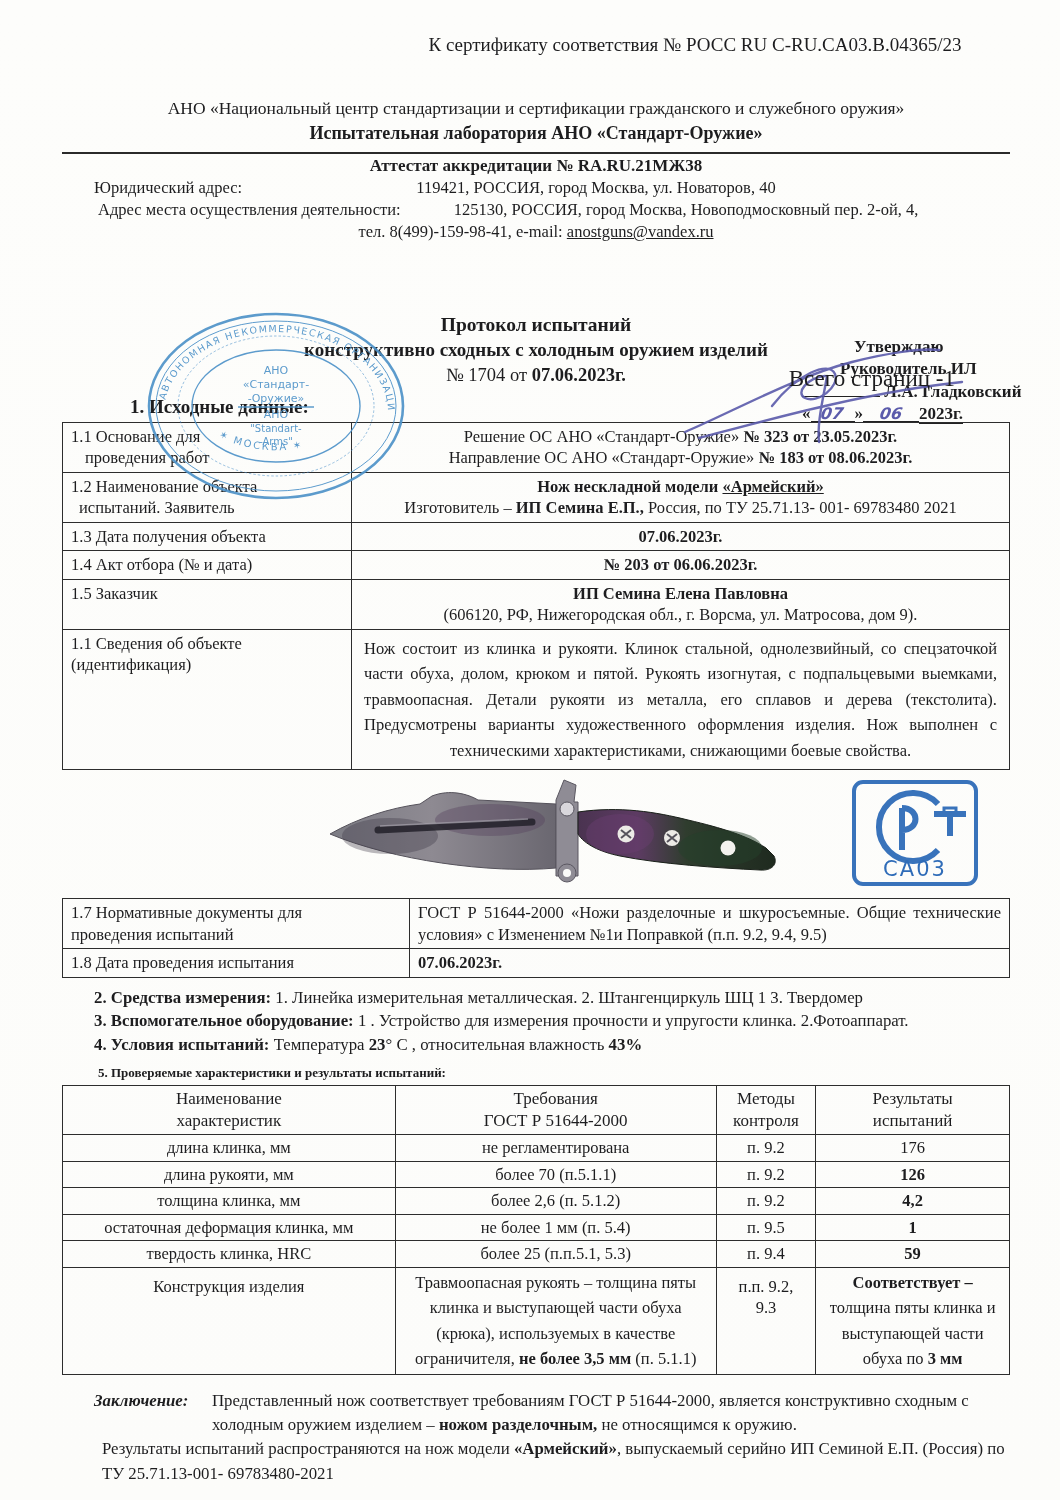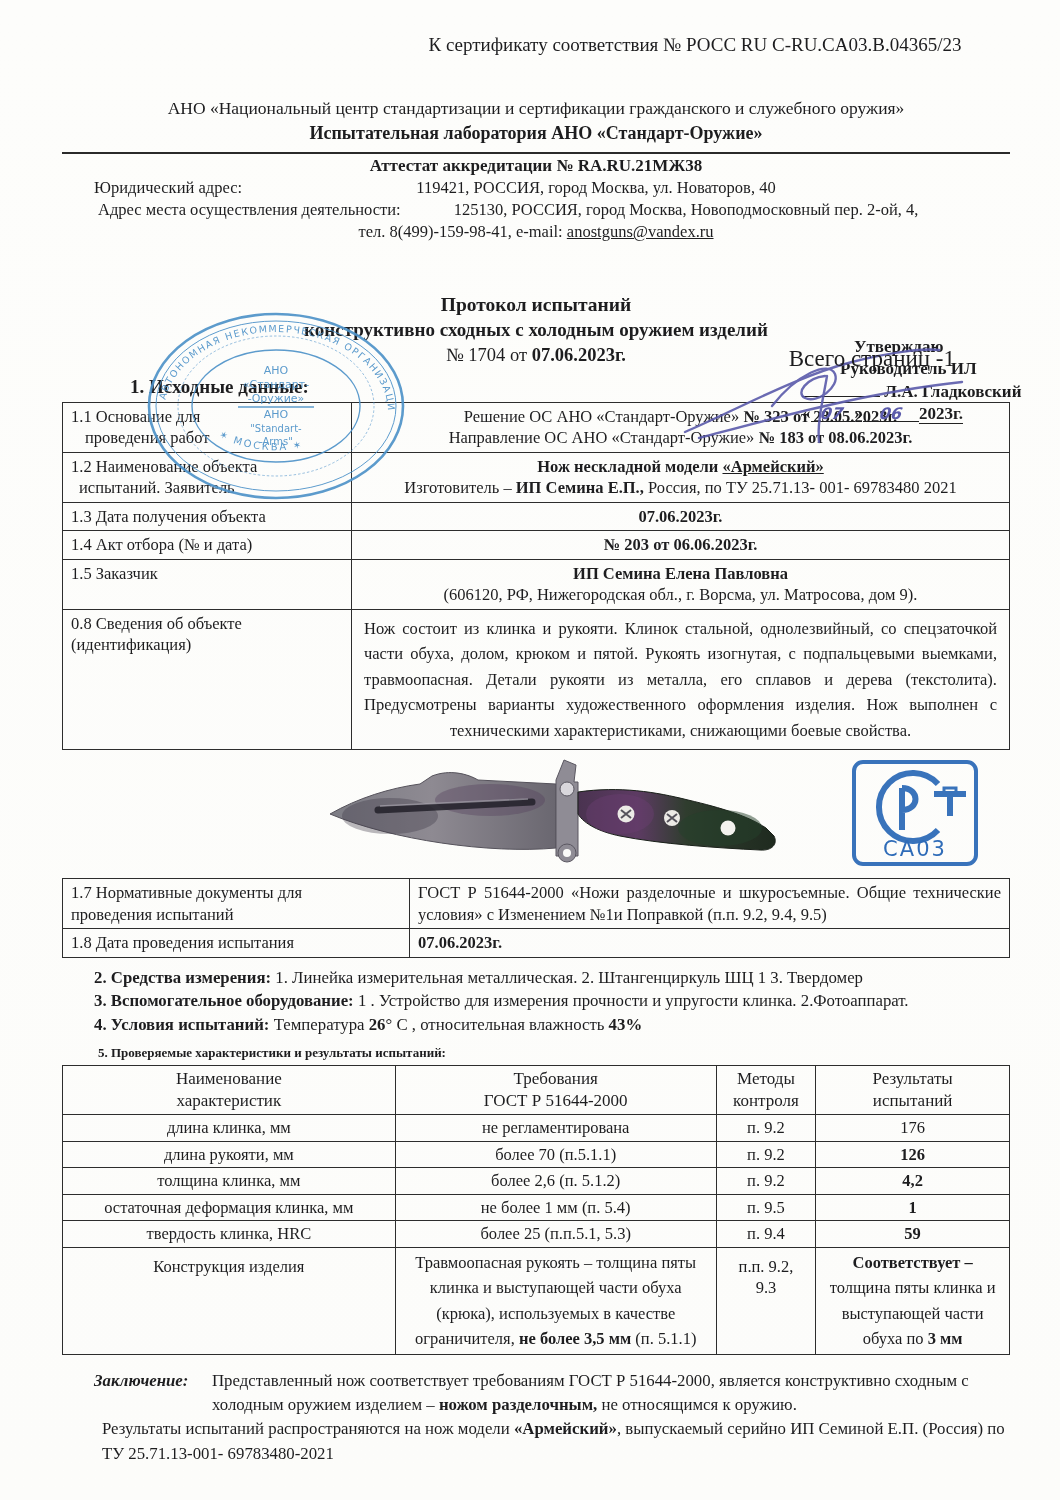--- a/index.html
+++ b/index.html
@@ -43,21 +43,21 @@
   }
   .approve .nm-line{white-space:nowrap;}
   .sig-underline{display:inline-block;width:78px;border-bottom:1.3px solid #222;height:14px;}
   .ink{
     font-family:"DejaVu Sans",sans-serif;
     font-style:italic;color:#5b5bab;
     display:inline-block;transform:skew(-10deg);
     font-size:16px;
   }
   .date-cell{display:inline-block;border-bottom:1.3px solid #222;min-width:44px;text-align:center;height:18px;}
-  .title-block{margin-top:52px;}
+  .title-block{margin-top:72px;}
   .title-1{font-size:19.5px;font-weight:bold;text-align:center;}
   .title-2{font-size:19px;font-weight:bold;text-align:center;margin-top:3px;}
   .title-3{position:relative;font-size:18.5px;text-align:center;margin-top:4px;}
   .pages{position:absolute;right:55px;top:1px;font-size:23px;font-weight:normal;}
   .sec1-h{font-size:19px;font-weight:bold;margin:10px 0 4px 68px;}
   table{border-collapse:collapse;width:948px;}
   td{border:1.6px solid #2d2d2d;padding:3px 8px;font-size:16.5px;vertical-align:middle;line-height:1.3;}
   .lblcol{width:272px;}
   .lblcol2{width:330px;}
   .valc{text-align:center;}
@@ -194,21 +194,21 @@
       </tr>
       <tr>
         <td class="lblcol" style="vertical-align:top;">1.5 Заказчик</td>
         <td class="valc">
           <span style="display:block" class="b">ИП Семина Елена Павловна</span>
           <span style="display:block">(606120, РФ, Нижегородская обл., г. Ворсма, ул. Матросова, дом 9).</span>
         </td>
       </tr>
       <tr>
         <td class="lblcol" style="vertical-align:top;">
-          <span style="display:block">0.8  Сведения  об  объекте</span>
+          <span style="display:block">1.1  Сведения  об  объекте</span>
           <span style="display:block">(идентификация)</span>
         </td>
         <td class="valj" style="padding:6px 12px;line-height:1.55;">Нож состоит из клинка и рукояти. Клинок  стальной,  однолезвийный, со спецзаточкой части обуха, долом, крюком и пятой.  Рукоять изогнутая, с подпальцевыми выемками,  травмоопасная.  Детали  рукояти  из  металла, его сплавов и дерева (текстолита). Предусмотрены варианты  художественного оформления изделия.   Нож выполнен с техническими характеристиками, снижающими  боевые свойства.</td>
       </tr>
       </tbody>
     </table>
 
     <div class="knife-strip">
       <svg class="knife-wrap" width="470" height="108" viewBox="0 0 470 108">
         <defs>
@@ -273,21 +273,21 @@
       <tr>
         <td class="lblcol2">1.8 Дата проведения испытания</td>
         <td class="b">07.06.2023г.</td>
       </tr>
       </tbody>
     </table>
 
     <div class="paras">
       <div><span class="b">2. Средства измерения:</span><span> 1. Линейка измерительная металлическая.  2. Штангенциркуль ШЦ 1   3. Твердомер</span></div>
       <div><span class="b">3. Вспомогательное оборудование:</span><span>  1 . Устройство для измерения прочности и упругости клинка. 2.Фотоаппарат.</span></div>
-      <div><span class="b">4. Условия испытаний:</span><span>  Температура </span><span class="b">26</span><span>°  С ,  относительная влажность  </span><span class="b">43%</span></div>
+      <div><span class="b">4. Условия испытаний:</span><span>  Температура </span><span class="b">23</span><span>°  С ,  относительная влажность  </span><span class="b">43%</span></div>
     </div>
 
     <div class="t5-head">5. Проверяемые характеристики и результаты испытаний:</div>
 
     <table class="t5">
       <tbody>
       <tr>
         <td class="hcell w1">
               <span>Наименование</span>
               <span>характеристик</span>

